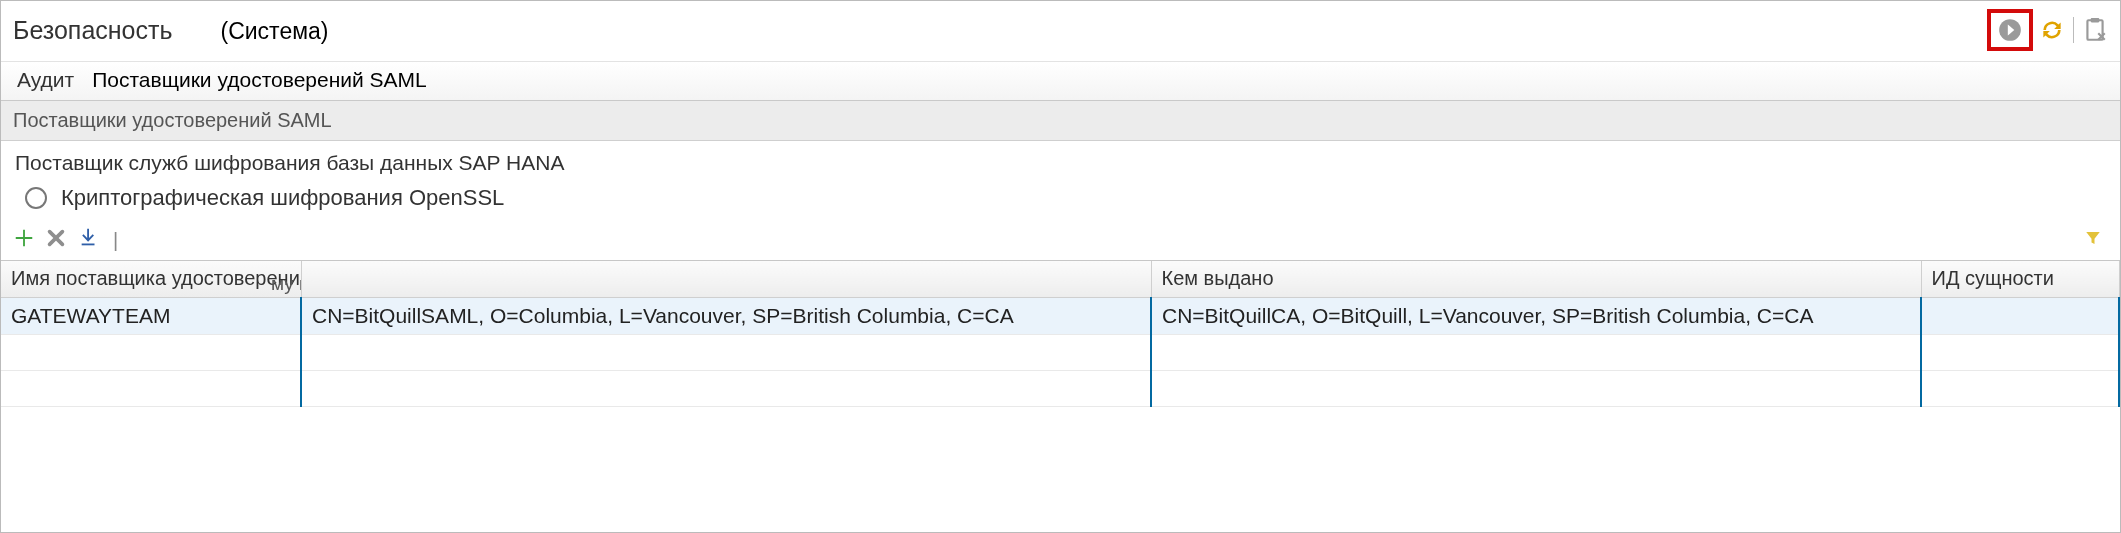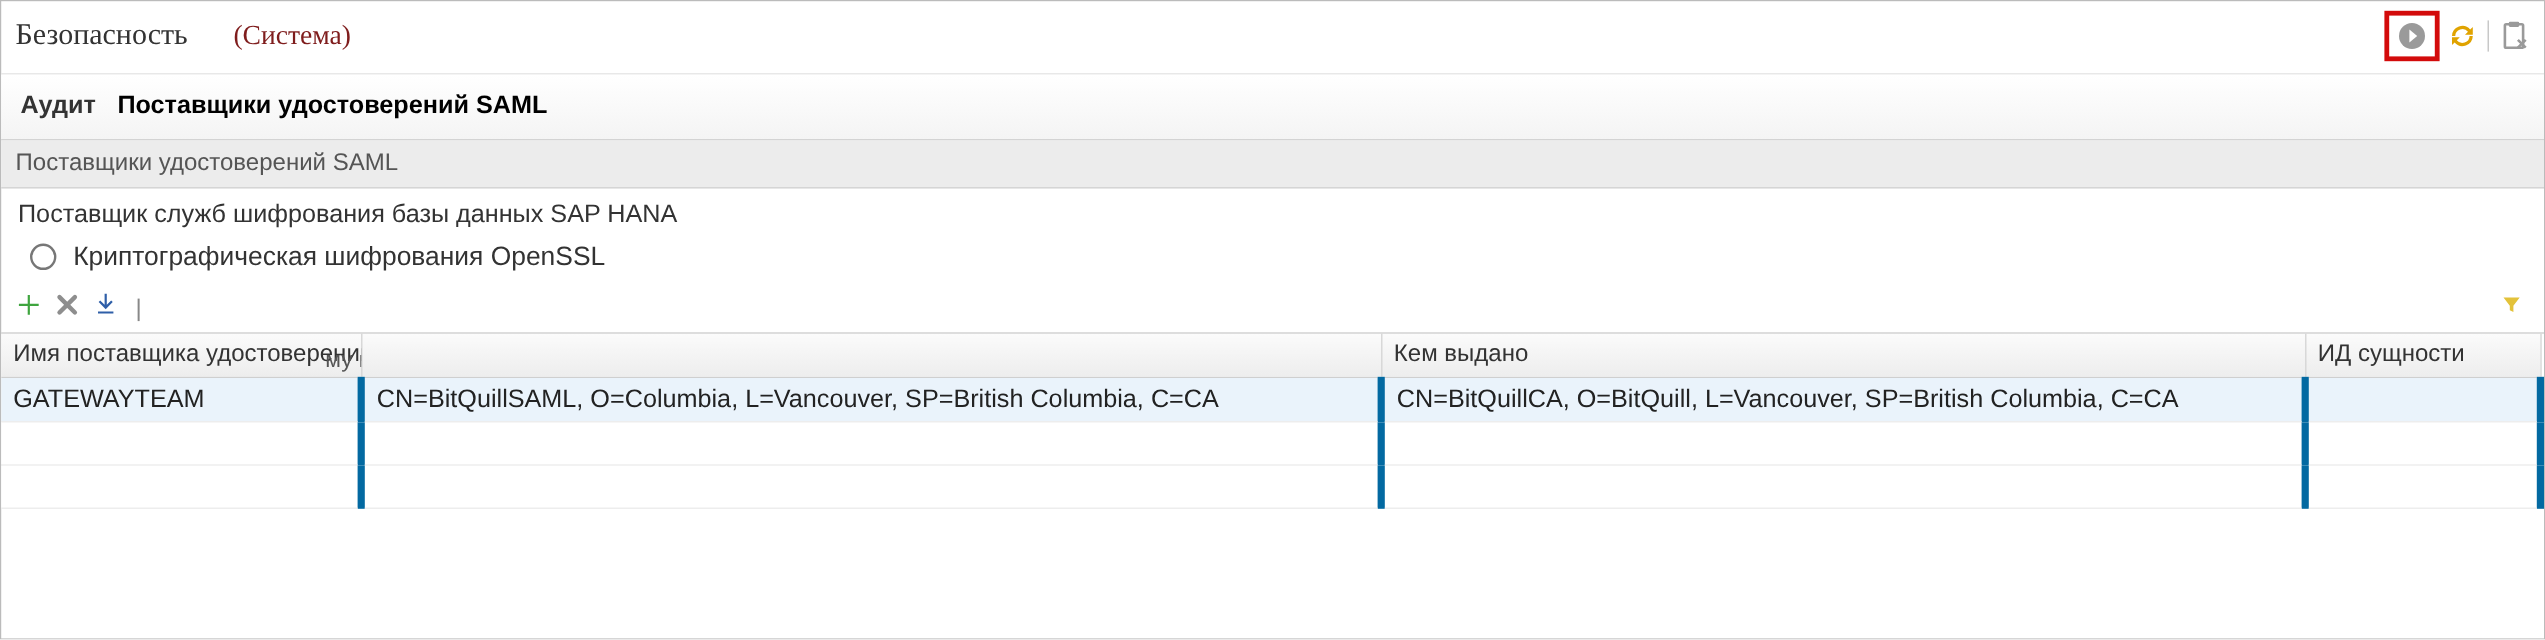--- a/index.html
+++ b/index.html
@@ -1,30 +1,30 @@
 <!DOCTYPE html>
 <html><head>
 <meta charset="utf-8">
 <style>
   * { box-sizing: border-box; margin: 0; padding: 0; }
   html, body { width: 2121px; height: 533px; font-family: Arial, Helvetica, sans-serif; font-size: 19px; color: #333; background: #fff; }
   .app { width: 100%; height: 100%; border: 1px solid #bbb; display: flex; flex-direction: column; }
 
   
   .header { display: flex; align-items: center; justify-content: space-between; padding: 8px 12px 10px 12px; }
-  .header-left { display: flex; align-items: baseline; gap: 38px; font-family: Liberation Serif, serif; }
+  .header-left { display: flex; align-items: baseline; gap: 48px; }
   .title { font-size: 25px; color: #333; }
-  .system { font-size: 23px; color: #7f1d1d; }
+  .system { font-size: 23px; color: #000000; }
   .header-icons { display: flex; align-items: center; gap: 6px; }
   .hi-box { border: 4px solid #d30b0b; padding: 4px 6px; display: flex; align-items: center; }
   .icon-btn { cursor: pointer; display: inline-flex; align-items: center; }
   .divider-v { width: 1px; height: 26px; background: #bbb; margin: 0 2px; }
 
   
-  .tabs { display: flex; align-items: center; gap: 10px; padding: 0 12px; background: linear-gradient(#fff,#f4f4f4); border-top: 1px solid #e3e3e3; border-bottom: 1px solid #c9c9c9; height: 56px; font-weight: bold; }
+  .tabs { display: flex; align-items: center; gap: 10px; padding: 0 12px; background: linear-gradient(#fff,#f4f4f4); border-top: 1px solid #e3e3e3; border-bottom: 1px solid #c9c9c9; height: 40px; }
   .tab { padding: 6px 4px 8px 4px; font-size: 21px; color: #333; cursor: pointer; }
   .tab.active { color: #000; }
 
   
   .subheader { background: #ececec; border-bottom: 1px solid #cfcfcf; padding: 8px 12px; font-size: 20px; color: #555; }
 
   
   .group { padding: 10px 8px 12px 14px; font-size: 21px; color: #333; }
   .group-label { margin-bottom: 10px; }
   .radio-row { display: flex; align-items: center; gap: 14px; margin-left: 10px; }
@@ -36,21 +36,21 @@
   .toolbar { display: flex; align-items: center; justify-content: space-between; padding: 4px 12px 6px 12px; }
   .toolbar-left { display: flex; align-items: center; gap: 10px; }
   .tb-icon { cursor: pointer; }
   .tb-sep { color: #888; margin-left: 2px; font-size: 20px; }
   .toolbar-right { margin-right: 6px; }
 
   
   .table-wrap { border-top: 1px solid #c7c7c7; flex: 1; overflow: hidden; }
   table { width: 100%; border-collapse: collapse; table-layout: fixed; }
   th { text-align: left; font-weight: normal; font-size: 20px; color: #333; background: linear-gradient(#fbfbfb,#ededed); border-right: 1px solid #cfcfcf; border-bottom: 1px solid #cfcfcf; padding: 6px 10px; height: 36px; white-space: nowrap; overflow: hidden; }
-  td { font-size: 21px; color: #222; border-right: 6px solid #0369a1; border-bottom: 1px solid #e9e9e9; padding: 6px 10px; height: 36px; white-space: nowrap; overflow: hidden; }
+  td { font-size: 21px; color: #222; border-right: 2px solid #0369a1; border-bottom: 1px solid #e9e9e9; padding: 6px 10px; height: 36px; white-space: nowrap; overflow: hidden; }
   tr.data-row { background: #eaf3fb; }
   tr.empty td { background: #fff; }
   col.c1 { width: 300px; }
   col.c2 { width: 850px; }
   col.c3 { width: 770px; }
   col.c4 { width: auto; }
   .th-overlap-container { position: relative; }
   .th-overlap-extra { position: absolute; left: 260px; top: 6px; color: #555; font-size: 19px; white-space: nowrap; }
 </style>
 </head>

